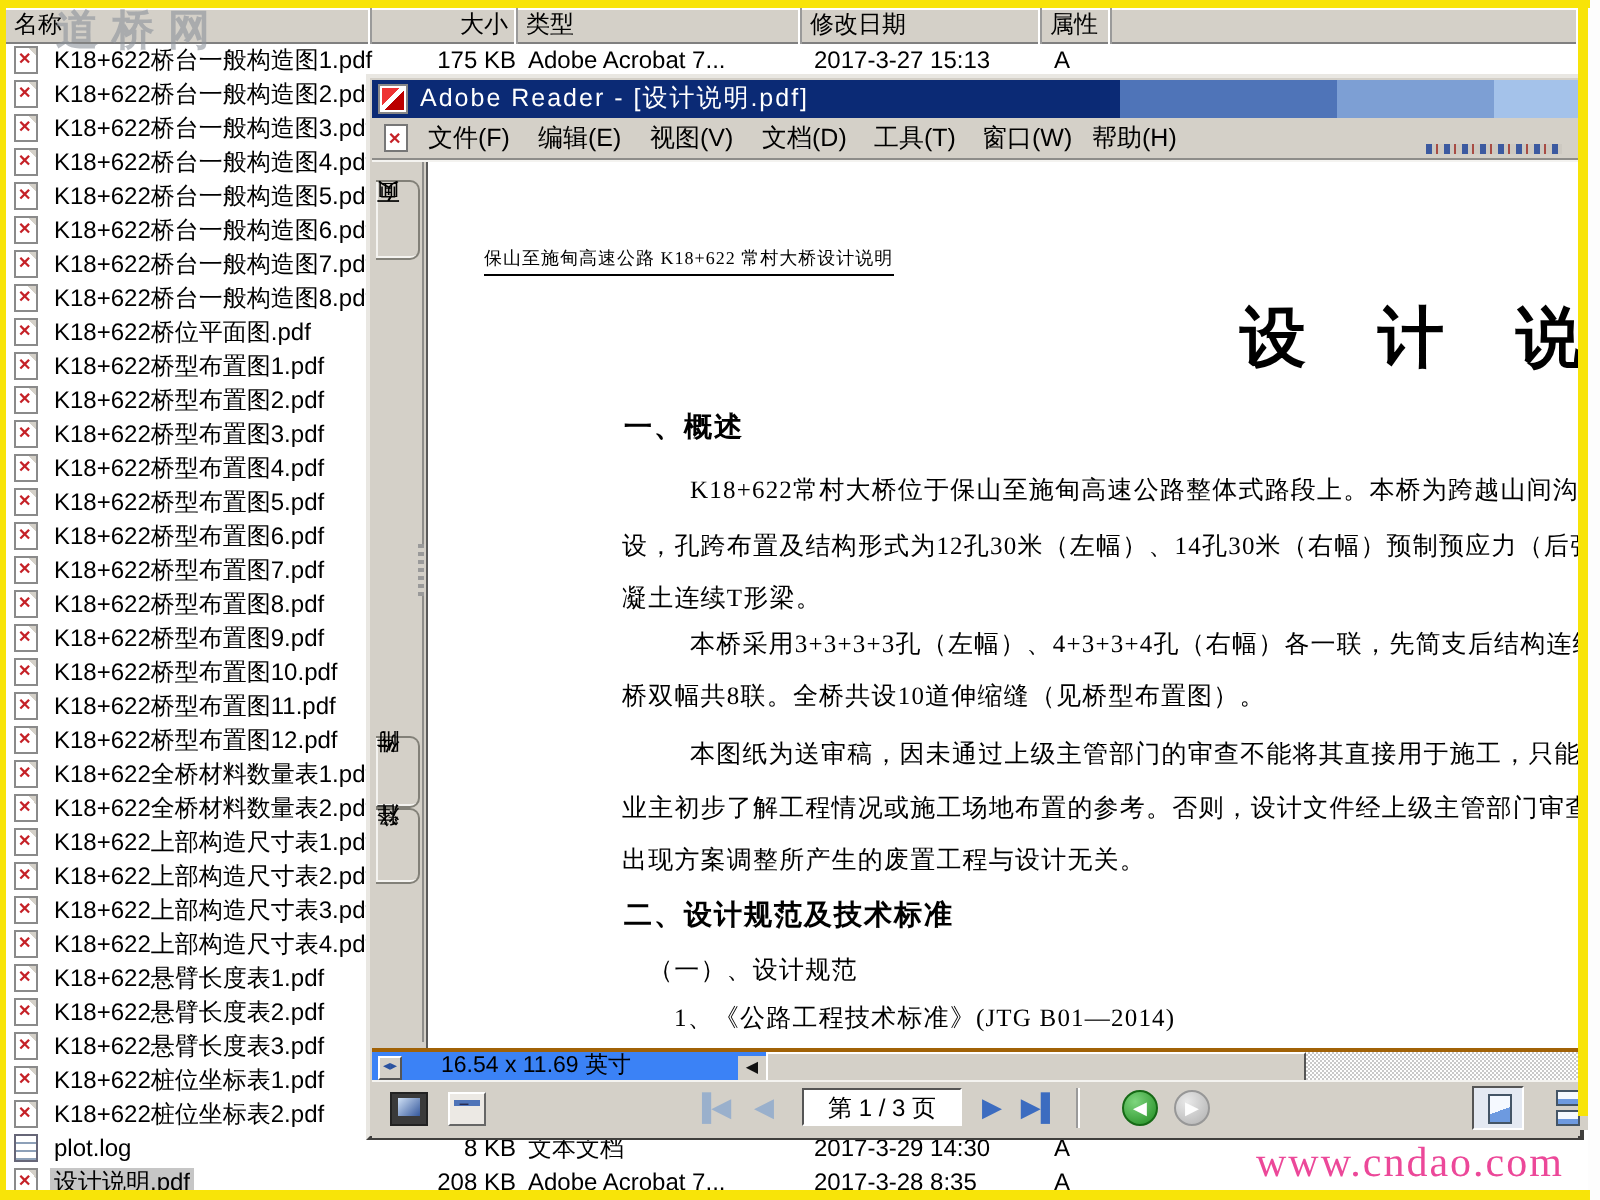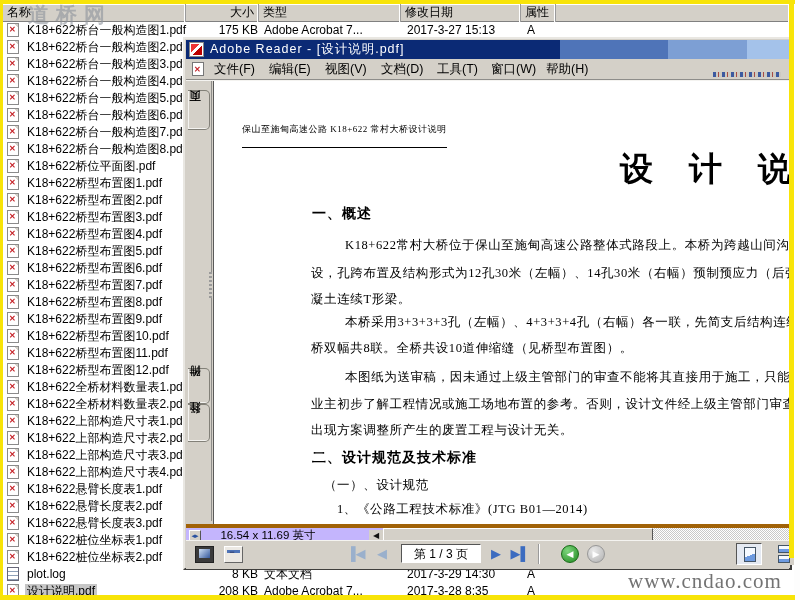--- a/index.html
+++ b/index.html
@@ -10,21 +10,21 @@
 
   
   .wm-frame { position:absolute; background:#f8e408; z-index:50; }
   #wm-top    { left:0; top:0; width:795px; height:4px; }
   #wm-left   { left:0; top:0; width:3px; height:596px; }
   #wm-bottom { left:0; top:595px; width:795px; height:5px; }
   #wm-right  { left:789px; top:0; width:5px; height:558px; }
   #wm-white  { position:absolute; left:794px; top:0; width:6px; height:600px; background:#fdfdfd; z-index:49; }
   #wm-tl { left:28px; top:1px; z-index:48; font-size:21px; letter-spacing:7px; color:#8d939c;
            opacity:.6; font-weight:bold; font-family:"Liberation Serif", serif; }
-  #wm-br { left:628px; top:569px; z-index:48; font-size:21px; color:#737373;
+  #wm-br { left:628px; top:569px; z-index:48; font-size:21px; color:#ec4899;
            font-family:"Liberation Serif", serif; letter-spacing:1px; }
 
   
   #manager { position:absolute; left:0; top:0; width:795px; height:600px; background:#fff; z-index:1; }
   #fm-header { position:absolute; left:3px; top:4px; width:787px; height:18px; background:#d4d0c8;
                border-bottom:1px solid #808080; font-size:12px; color:#000; }
   .hcell { position:absolute; top:0; height:18px; line-height:17px; padding:0 4px;
            border-right:1px solid #9a9a9a; box-shadow:inset -1px 0 0 #fff, inset 0 1px 0 #fff; }
   #hc-name { left:0; width:183px; }
   #hc-size { left:183px; width:73px; text-align:right; }
@@ -84,41 +84,41 @@
   #tab-attach   { top:287px; height:36px; }
   #tab-comments { top:323px; height:38px; }
   #strip-grip { position:absolute; left:23px; top:191px; width:3px; height:26px;
      background:repeating-linear-gradient(#9a9a9a 0 2px,#d4d0c8 2px 4px); }
 
   
   #page { position:absolute; left:27px; top:0; right:0; height:443px; background:#fff;
           border-left:1px solid #5a5a5a; overflow:hidden;
           font-family:"Liberation Serif", serif; color:#000; }
   #doc-header { position:absolute; left:28px; top:42px; font-size:9px; letter-spacing:.5px;
-                border-bottom:1px solid #000; padding-bottom:11px; }
+                border-bottom:1px solid #000; padding-bottom:1px; }
   #doc-title { position:absolute; left:406px; top:66px; font-size:33px; font-weight:bold;
                letter-spacing:36px; white-space:nowrap; }
   .dline { position:absolute; font-size:12.5px; white-space:nowrap; letter-spacing:.6px; }
   .dline.h { font-size:14px; font-weight:bold; letter-spacing:1px; }
   #dl0 { left:98px;  top:124px; }
   #dl1 { left:131px; top:156px; }
   #dl2 { left:97px;  top:184px; }
   #dl3 { left:97px;  top:210px; }
   #dl4 { left:131px; top:233px; }
   #dl5 { left:97px;  top:259px; }
   #dl6 { left:131px; top:288px; }
   #dl7 { left:97px;  top:315px; }
   #dl8 { left:97px;  top:341px; }
   #dl9 { left:98px;  top:368px; }
   #dl10{ left:110px; top:396px; }
   #dl11{ left:123px; top:420px; }
 
   
-  #hscroll { position:absolute; left:0; right:0; top:443px; height:16px; background:#c4b5fd;
-             border-top:4px solid #a16207; font-size:11.5px; }
+  #hscroll { position:absolute; left:0; right:0; top:443px; height:16px; background:#3b82f6;
+             border-top:2px solid #a16207; font-size:11.5px; }
   #pane-knob { position:absolute; left:3px; top:2px; width:12px; height:12px; background:#d4d0c8;
      border:1px solid; border-color:#fff #555 #555 #fff; color:#2a52a0; font-size:7px; line-height:10px; text-align:center; }
   #size-box { position:absolute; left:16px; top:0; width:132px; height:15px; line-height:15px; text-align:center; }
   #hs-left { position:absolute; left:183px; top:2px; width:14px; height:12px; text-align:center;
      font-size:8px; line-height:12px; color:#111; background:#d4d0c8; }
   #hs-thumb { position:absolute; left:197px; top:0; width:270px; height:15px; background:#d4d0c8;
      border:1px solid; border-color:#fff #555 #555 #fff; }
   #hs-track { position:absolute; left:467px; top:0; width:140px; height:15px; background:#fff;
      background-image:linear-gradient(45deg,#c9c9c9 25%,transparent 25%,transparent 75%,#c9c9c9 75%),
                       linear-gradient(45deg,#c9c9c9 25%,transparent 25%,transparent 75%,#c9c9c9 75%);

